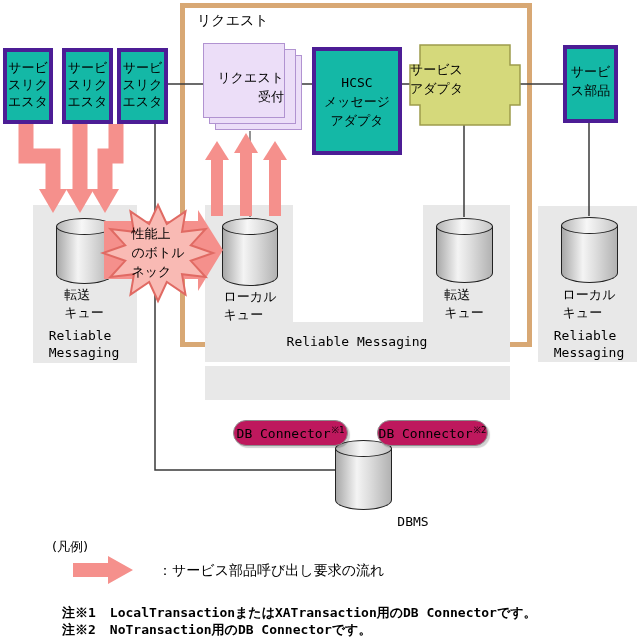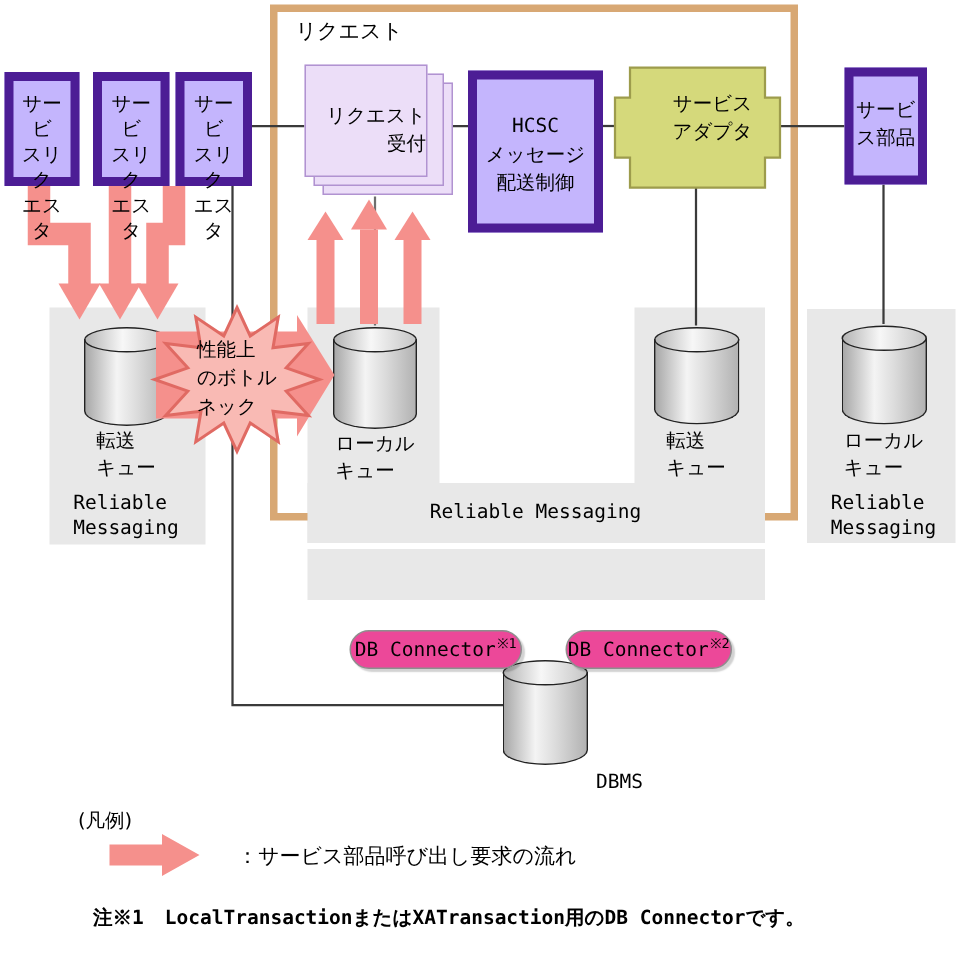--- a/index.html
+++ b/index.html
@@ -8,26 +8,26 @@
   .abs{position:absolute;box-sizing:border-box;}
   .gray{background:var(--panel_gray);}
   svg{position:absolute;left:0;top:0;overflow:visible;}
   .cline{stroke:#3a3a3a;stroke-width:1.5;fill:none;}
   .cline-gray{stroke:#6e6e6e;stroke-width:1.5;fill:none;}
   .arrow-stroke{stroke:var(--flow_arrow);fill:none;stroke-linejoin:miter;}
   .arrow-fill{fill:var(--flow_arrow);}
   .burst{fill:var(--burst_fill);stroke:var(--burst_stroke);stroke-width:2;}
   .adapter-shape{fill:var(--adapter_fill);stroke:var(--adapter_border);stroke-width:1.5;}
   #env-border{border:5px solid var(--env_border);}
-  .box{background:#c4b5fd;border:6px solid #4c1d95;text-align:center;font-size:13px;line-height:17px;white-space:pre-line;}
+  .box{background:#14b8a6;border:4px solid #4c1d95;text-align:center;font-size:13px;line-height:17px;white-space:pre-line;}
   .stack-layer{background:var(--reception_fill);border:1px solid var(--reception_border);}
   .lbl{position:absolute;transform:translateX(-50%);text-align:left;white-space:pre-line;
        font-size:13px;line-height:18px;}
   .mono{font-family:"DejaVu Sans Mono","Liberation Mono",monospace;}
-  .pill{background:#ec4899;border:1px solid #8e8e8e;border-radius:13px;
+  .pill{background:#be185d;border:1px solid #8e8e8e;border-radius:13px;
         box-shadow:2px 2px 1px rgba(0,0,0,0.18);display:flex;align-items:center;justify-content:center;
         font-size:13px;}
   .pill sup{font-size:9px;line-height:9px;margin-left:1px;transform:translateY(-3px);}
   .cyl i{position:absolute;display:block;box-sizing:border-box;}
   .cyl .cb{left:0;right:0;top:8px;bottom:0;border:1px solid #222;border-top:none;
            border-radius:0 0 50% 50% / 0 0 10px 10px;
            background:linear-gradient(90deg,#a8a8a8,#f4f4f4 38%,#dcdcdc 62%,#b2b2b2);}
   .cyl .ct{left:0;right:0;top:0;height:17px;border:1px solid #222;border-radius:50%;
            background:linear-gradient(90deg,#b4b4b4,#f7f7f7 45%,#c6c6c6);}
   .note-row{display:flex;gap:14px;font-size:13px;line-height:17px;}
@@ -112,23 +112,23 @@
 スリク
 エスタ</div>
 
   <div class="abs stack-layer" style="left:215px;top:55px;width:87px;height:75px;"></div>
   <div class="abs stack-layer" style="left:209px;top:49px;width:87px;height:75px;"></div>
   <div class="abs stack-layer" style="left:203px;top:43px;width:82px;height:75px;text-align:right;font-size:13px;line-height:19px;white-space:pre-line;padding-top:24px;">リクエスト
 受付</div>
 
   <div class="abs box mono" style="left:312px;top:47px;width:90px;height:108px;padding-top:22px;line-height:19px;">HCSC
 メッセージ
-配送制御</div>
+アダプタ</div>
 
-  <div class="abs" style="left:410px;top:60px;width:130px;text-align:center;font-size:13px;line-height:19px;white-space:pre-line;">サービス
+  <div class="abs" style="left:410px;top:60px;width:130px;font-size:13px;line-height:19px;white-space:pre-line;">サービス
 アダプタ</div>
 
   <div class="abs box" style="left:563px;top:45px;width:55px;height:78px;padding-top:13px;line-height:19px;">サービ
 ス部品</div>
 
   <div class="abs" style="left:197px;top:12px;font-size:14px;">リクエスト</div>
 
   <div class="lbl" style="left:158px;top:224px;line-height:19px;">性能上
 のボトル
 ネック</div>
@@ -160,15 +160,19 @@
   <div class="lbl mono" style="left:382px;top:513px;margin-left:31px;">DBMS</div>
 
   <div class="abs" style="left:52px;top:538px;font-size:13px;">(凡例)</div>
   <div class="abs" style="left:158px;top:562px;font-size:14px;">：サービス部品呼び出し要求の流れ</div>
 
   <div class="abs" style="left:62px;top:604px;font-weight:bold;">
     <div class="note-row mono">
       <span>注※1</span>
       <span>LocalTransactionまたはXATransaction用のDB Connectorです。</span>
     </div>
+    <div class="note-row mono">
+      <span>注※2</span>
+      <span>NoTransaction用のDB Connectorです。</span>
+    </div>
   </div>
 
 </div>
 
 </body></html>

